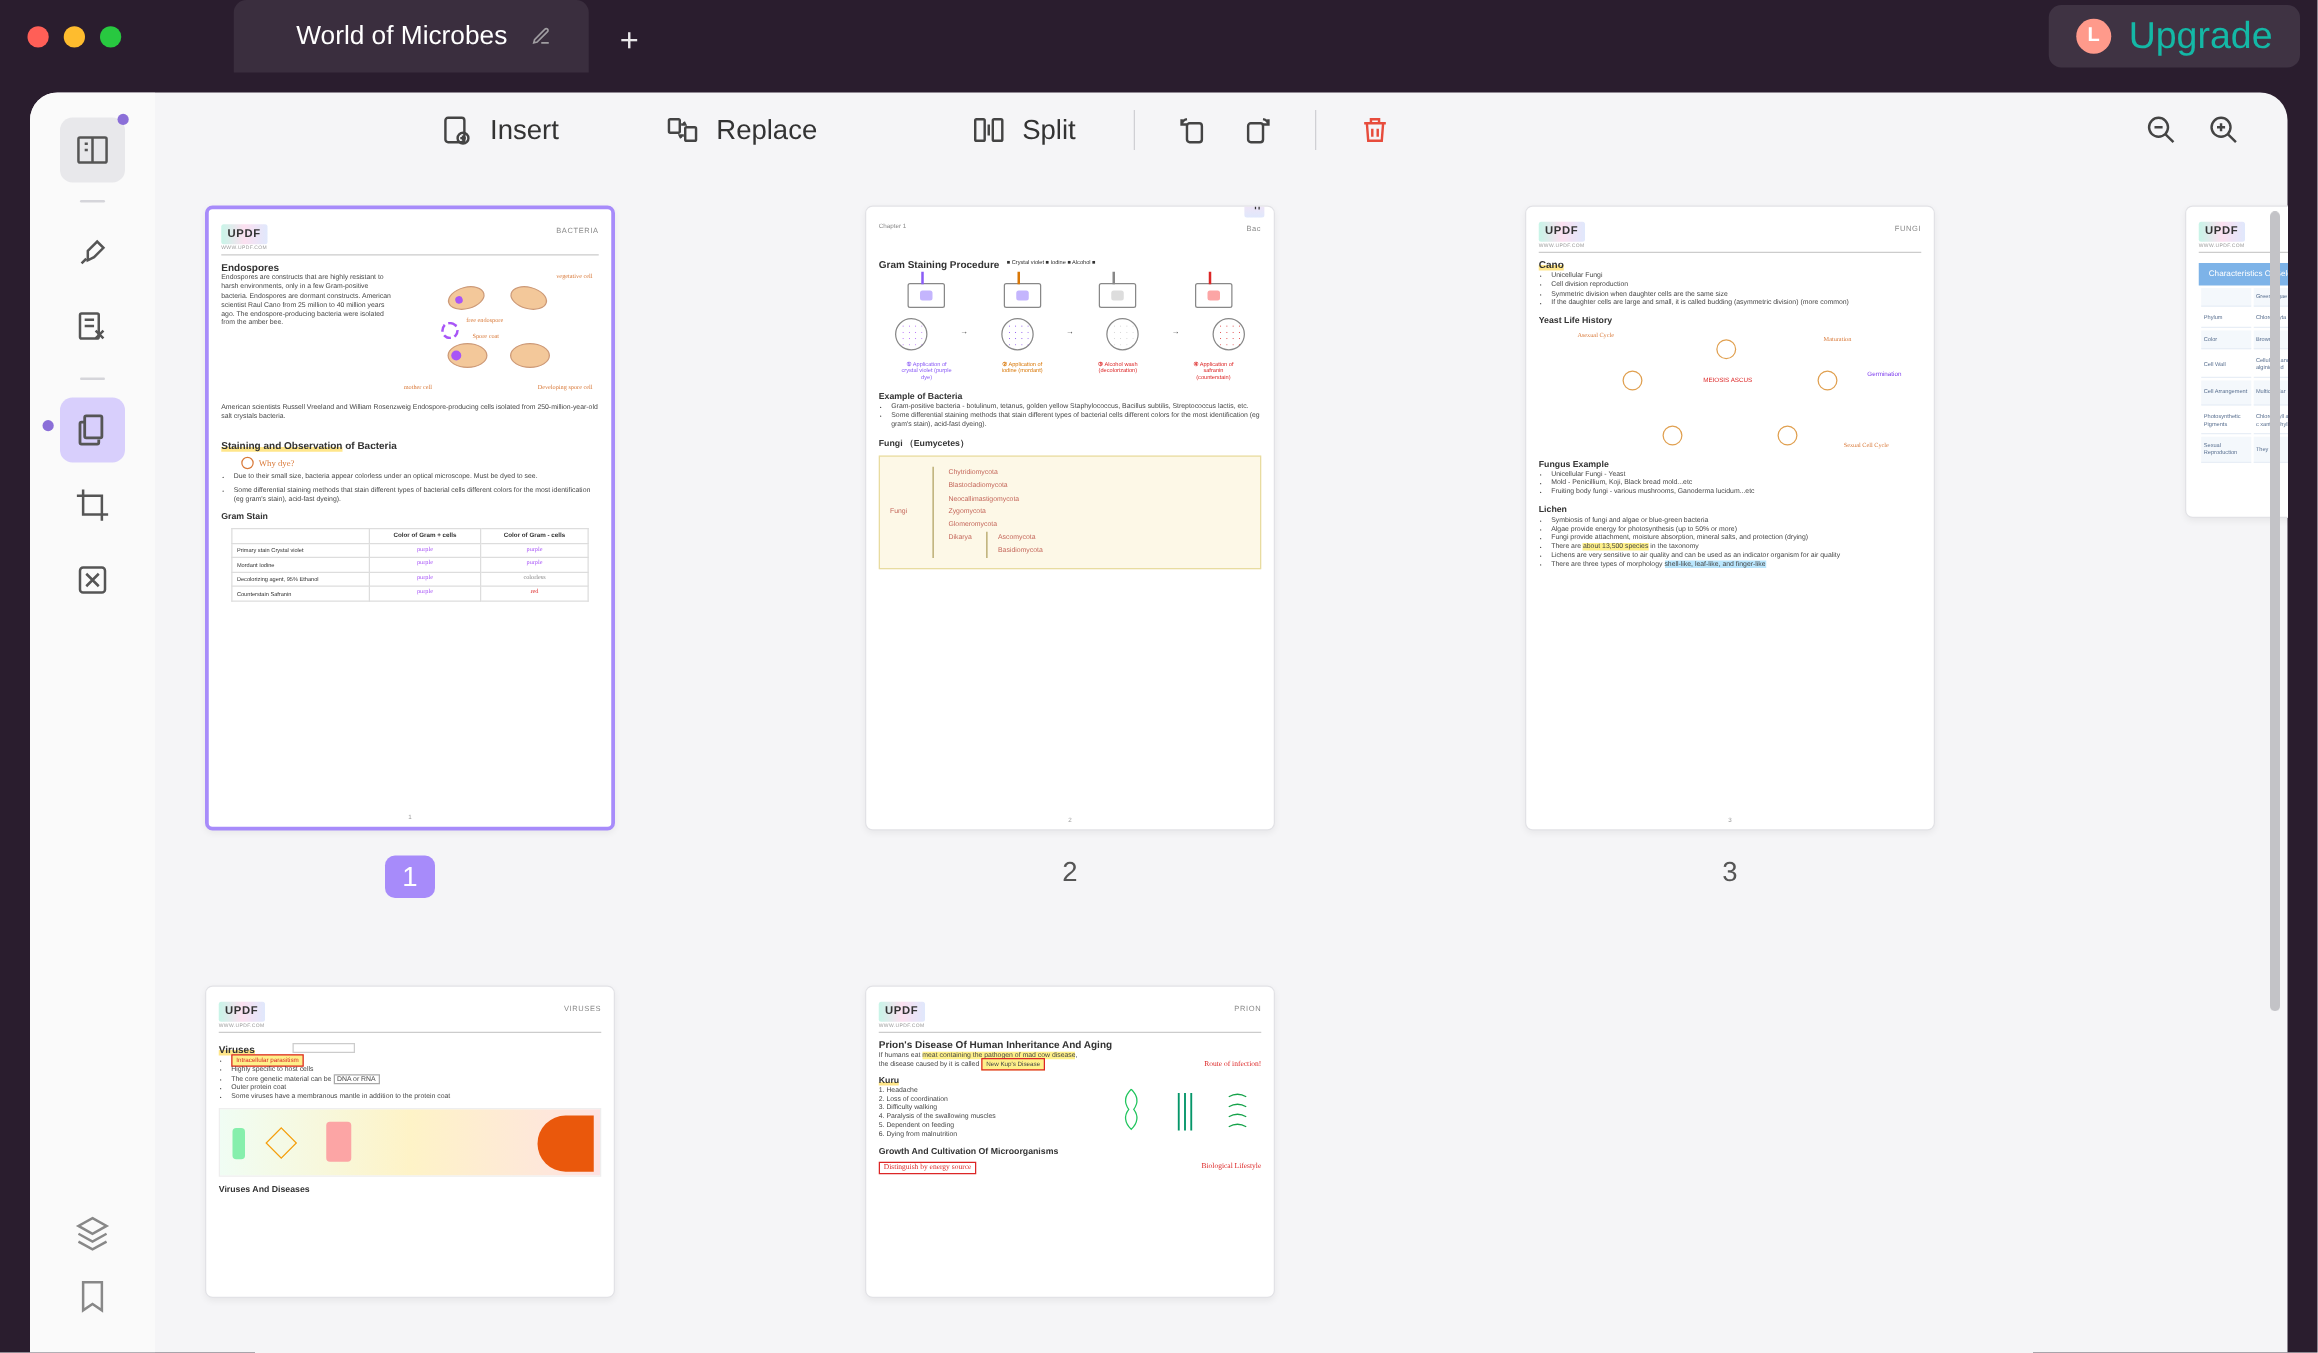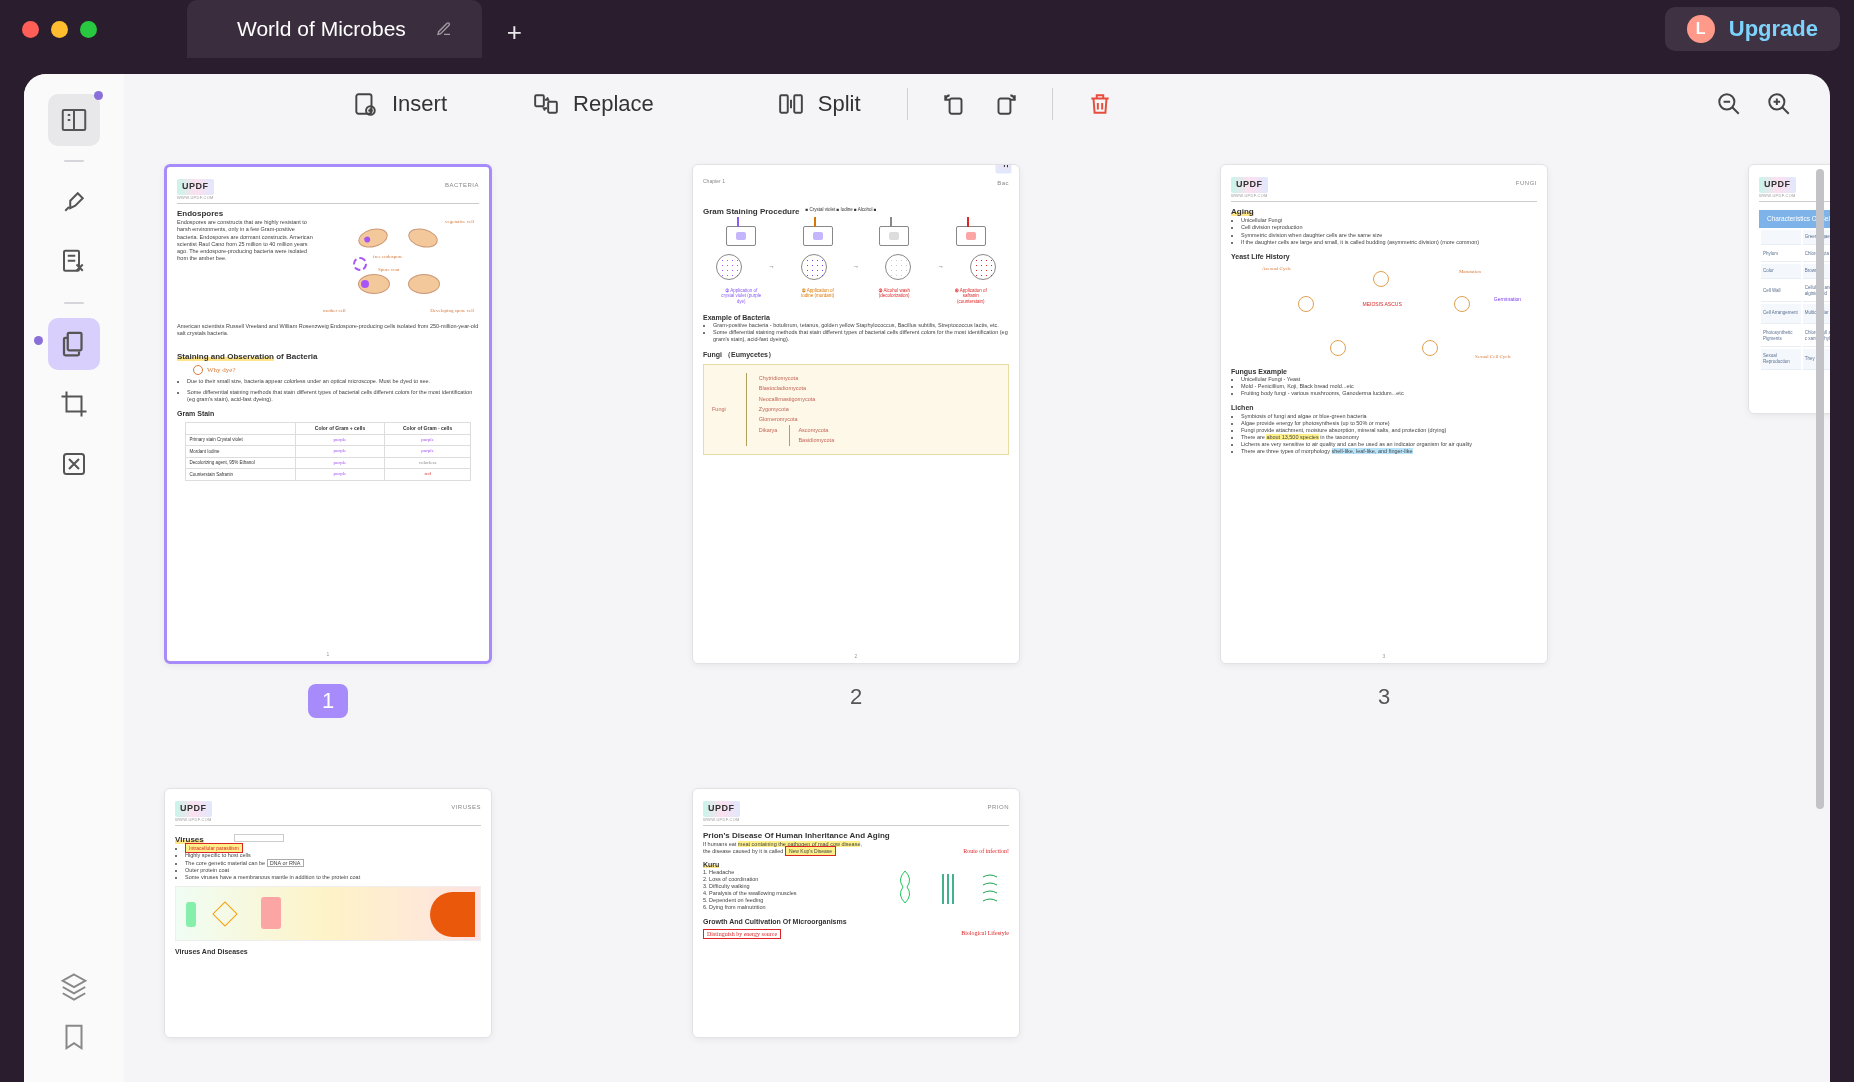--- a/index.html
+++ b/index.html
@@ -4,26 +4,26 @@
 <style>
 * { margin: 0; padding: 0; box-sizing: border-box; font-family: -apple-system, BlinkMacSystemFont, "Segoe UI", sans-serif; }
 body { background: #2a1d2e; height: 1082px; width: 1854px; overflow: hidden; position: relative; }
 
 .titlebar { height: 58px; display: flex; align-items: center; padding: 0 14px; }
 .traffic-lights { display: flex; gap: 12px; margin-left: 8px; }
 .traffic-light { width: 17px; height: 17px; border-radius: 50%; }
 .tl-close { background: #ff5f57; }
 .tl-min { background: #febc2e; }
 .tl-max { background: #28c840; }
-.tab { background: #3a2e3e; height: 58px; display: flex; align-items: center; color: #fff; font-size: 21px; font-weight: 500; padding: 0 30px 0 50px; margin-left: 90px; border-radius: 10px 10px 0 0; gap: 30px; }
+.tab { background: #3a2e3e; height: 58px; display: flex; align-items: center; color: #fff; font-size: 21px; font-weight: 500; padding: 0 30px 0 50px; margin-left: 90px; border-radius: 10px 10px 0 0; gap: 19px; }
 .tab-edit { width: 16px; height: 16px; opacity: 0.7; }
 .tab-add { width: 24px; height: 24px; color: #fff; margin-left: 25px; font-size: 26px; opacity: 0.9; }
 .account-chip { margin-left: auto; display: flex; align-items: center; gap: 14px; background: rgba(80,70,85,0.55); padding: 8px 22px; border-radius: 10px; }
 .avatar { width: 28px; height: 28px; border-radius: 50%; background: #ff9a8b; display: flex; align-items: center; justify-content: center; color: #fff; font-weight: 600; font-size: 16px; }
-.upgrade-text { color: #7dd3fc; font-size: 22px; font-weight: 700; }
+.upgrade-text { color: #14b8a6; font-size: 30px; font-weight: 400; }
 
 .main-window { position: absolute; top: 74px; left: 24px; right: 24px; bottom: 0; background: #f5f5f7; border-radius: 22px 22px 0 0; overflow: hidden; display: flex; }
 
 .sidebar { width: 100px; background: #fafafa; display: flex; flex-direction: column; align-items: center; padding-top: 20px; gap: 8px; position: relative; }
 .side-btn { width: 52px; height: 52px; border-radius: 10px; display: flex; align-items: center; justify-content: center; cursor: pointer; }
 .side-btn.active { background: #d8cffc; }
 .side-btn.semi { background: #e8e8eb; }
 .side-sep { width: 20px; height: 2px; background: #d5d5da; border-radius: 1px; margin: 6px 0; }
 .side-dot { width: 9px; height: 9px; border-radius: 50%; background: #8b6fd8; position: absolute; }
 .side-icon { width: 30px; height: 30px; color: #555; }
@@ -378,21 +378,21 @@
           <div class="footer-num">2</div>
         </div>
         <div class="page-num">2</div>
       </div>
 
       <div class="page-card">
         <div class="page-thumb">
           <span class="logo-chip">UPDF</span><span class="page-cat">FUNGI</span>
           <div class="logo-sub">WWW.UPDF.COM</div>
           <hr class="page-hr">
-          <div class="h1"><span class="h1-hl">Aging</span></div>
+          <div class="h1"><span class="h1-hl">Cano</span></div>
           <ul class="body-text" style="padding-left:10px">
             <li>Unicellular Fungi</li>
             <li>Cell division reproduction</li>
             <li>Symmetric division when daughter cells are the same size</li>
             <li>If the daughter cells are large and small, it is called budding (asymmetric division) (more common)</li>
           </ul>
           <div class="subhead">Yeast Life History</div>
           <div class="yeast-life">
             <div class="circle-node" style="top:5px;left:45%"></div>
             <div class="circle-node" style="top:30px;left:10%"></div>

